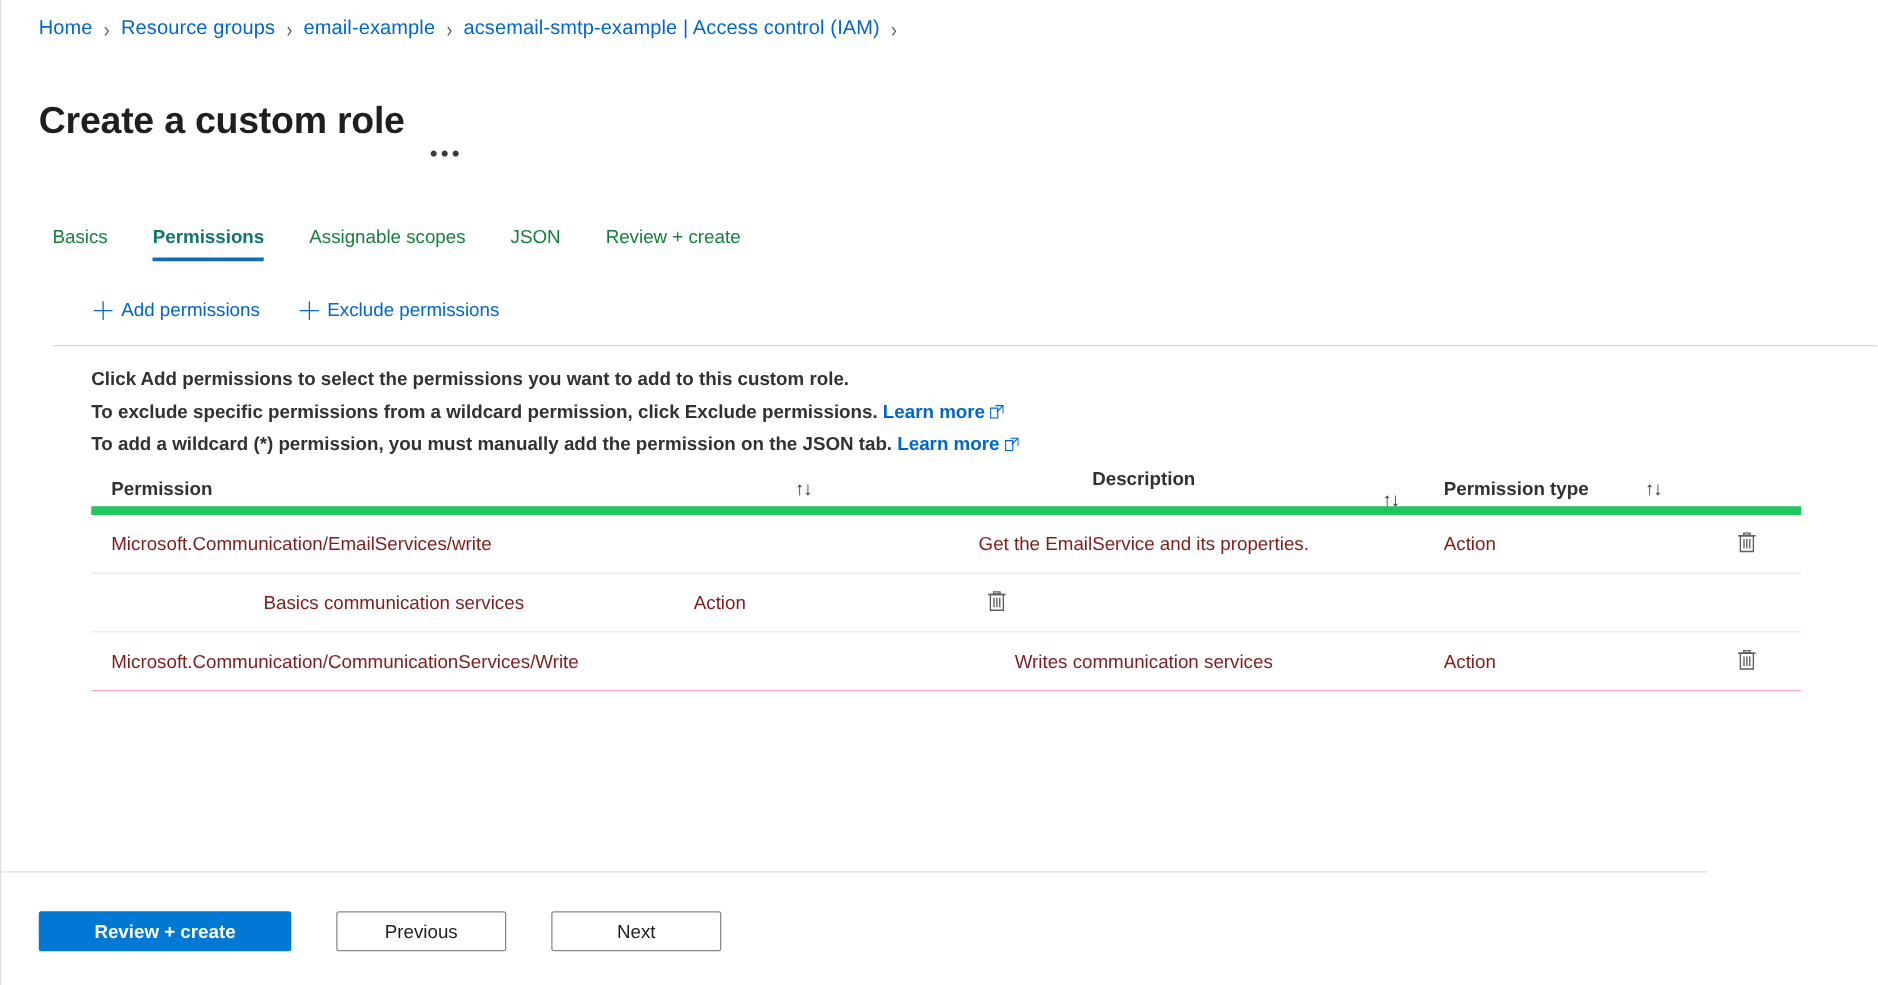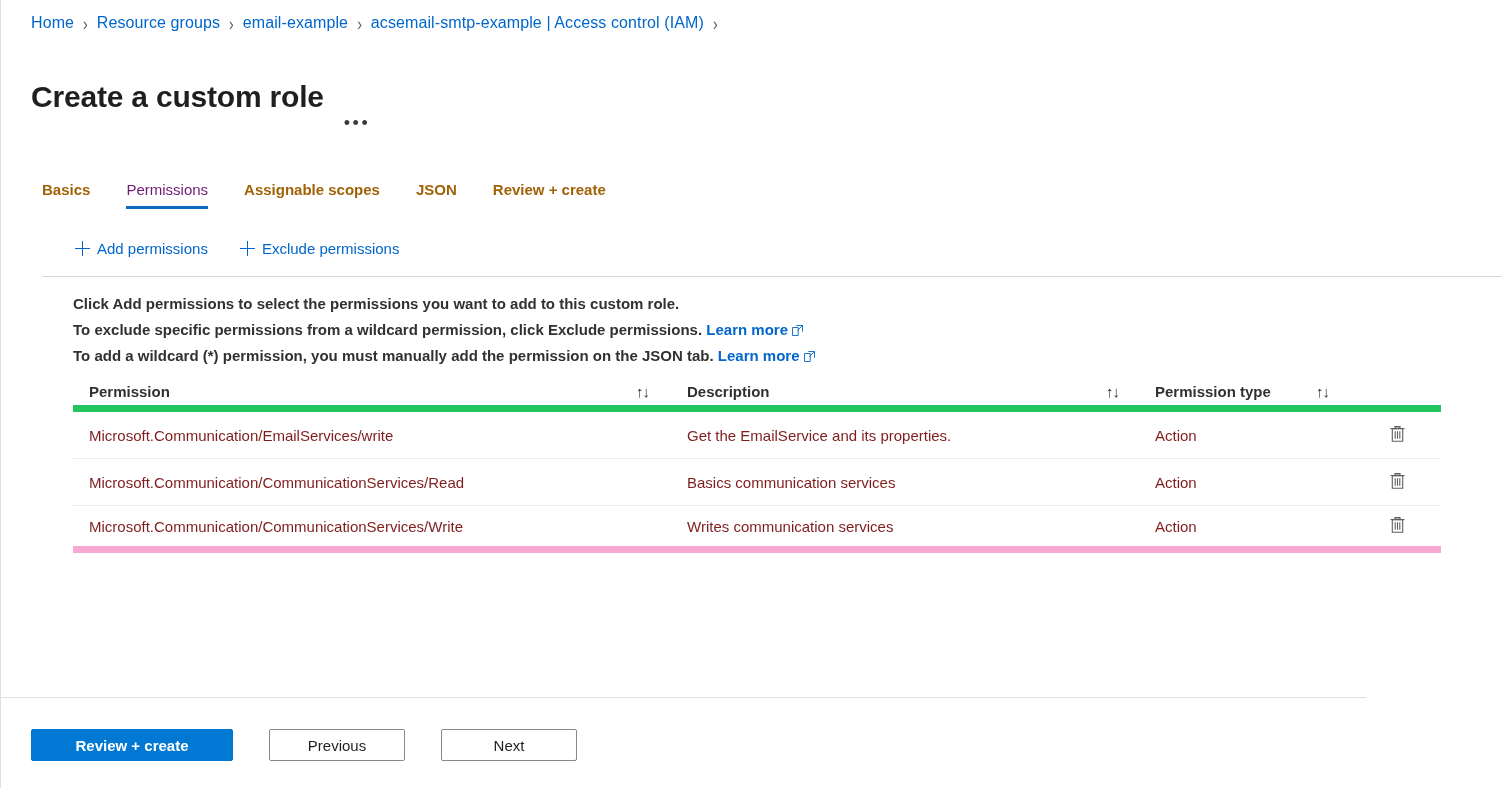--- a/index.html
+++ b/index.html
@@ -27,21 +27,21 @@
     height: 788px;
     background: #e1dfdd;
   }
 
   
   .breadcrumb {
     position: absolute;
     left: 31px;
     top: 14px;
     display: flex;
-    align-items: flex-end;
+    align-items: center;
     font-size: 16px;
     white-space: nowrap;
   }
   .crumb-link {
     color: #0066cc;
     cursor: pointer;
     letter-spacing: .1px;
   }
   .crumb-sep {
     color: #605e5c;
@@ -79,31 +79,30 @@
   
   .tabs {
     position: absolute;
     left: 42px;
     top: 181px;
     display: flex;
     align-items: flex-start;
   }
   .tab {
     font-size: 15px;
-    color: #a16207;
+    color: #15803d;
     padding: 0 0 11px 0;
     margin-right: 36px;
     cursor: pointer;
     position: relative;
     white-space: nowrap;
-    font-weight: bold;
   }
   .tab.active {
-    font-weight: 400;
-    color: #701a75;
+    font-weight: 700;
+    color: #0f766e;
   }
   .tab.active::after {
     content: "";
     position: absolute;
     left: 0;
     right: 0;
     bottom: 0;
     height: 3px;
     background: #0f6cbd;
   }
@@ -183,21 +182,21 @@
   .thead {
     display: flex;
     align-items: center;
     height: 34px;
     border-bottom: 7px solid #22c55e;
     font-size: 15px;
     font-weight: 700;
     color: #323130;
   }
   .col-perm { width: 600px; display: flex; align-items: center; padding-left: 16px; }
-  .col-desc { width: 470px; display: flex; align-items: center; padding-left: 14px; }
+  .col-desc { width: 470px; display: flex; align-items: center; padding-left: 14px; flex-direction: column; }
   .col-type { width: 210px; display: flex; align-items: center; padding-left: 12px; }
   .col-act  { width: 88px;  display: flex; align-items: center; justify-content: center; }
 
   .sort-icon {
     margin-left: auto;
     margin-right: 24px;
     font-size: 15px;
     color: #323130;
     font-weight: 400;
     cursor: pointer;
@@ -206,21 +205,21 @@
   }
 
   .trow {
     display: flex;
     align-items: center;
     height: 47px;
     border-bottom: 1px solid #eceae8;
     font-size: 15px;
     color: #7f1d1d;
   }
-  .trow:last-child { border-bottom: 7px solid #f9a8d4; }
+  .trow:last-child { border-bottom: 1px solid #f9a8d4; }
 
   .trash-btn {
     width: 28px;
     height: 28px;
     display: flex;
     align-items: center;
     justify-content: center;
     cursor: pointer;
     background: none;
     border: none;
@@ -365,21 +364,20 @@
               <path d="M6 1.5 h5 v1.6 h-5 z" fill="none" stroke="#605e5c" stroke-width="1.1"></path>
               <path d="M1.5 3.6 h14" fill="none" stroke="#605e5c" stroke-width="1.1"></path>
               <path d="M3.3 3.6 h10.4 v12.6 h-10.4 z" fill="none" stroke="#605e5c" stroke-width="1.1"></path>
               <path d="M6.2 6.2 v7.6 M8.5 6.2 v7.6 M10.8 6.2 v7.6" fill="none" stroke="#605e5c" stroke-width="1.1"></path>
             </svg></span>
       </button>
     </div>
   </div>
 
   <div class="trow">
-    <div class="col-perm">Microsoft.Communication/CommunicationServices/Read</div>
     <div class="col-desc">Basics communication services</div>
     <div class="col-type">Action</div>
     <div class="col-act">
       <button class="trash-btn">
         <span><svg width="17" height="18" viewBox="0 0 17 18">
               <path d="M6 1.5 h5 v1.6 h-5 z" fill="none" stroke="#605e5c" stroke-width="1.1"></path>
               <path d="M1.5 3.6 h14" fill="none" stroke="#605e5c" stroke-width="1.1"></path>
               <path d="M3.3 3.6 h10.4 v12.6 h-10.4 z" fill="none" stroke="#605e5c" stroke-width="1.1"></path>
               <path d="M6.2 6.2 v7.6 M8.5 6.2 v7.6 M10.8 6.2 v7.6" fill="none" stroke="#605e5c" stroke-width="1.1"></path>
             </svg></span>

